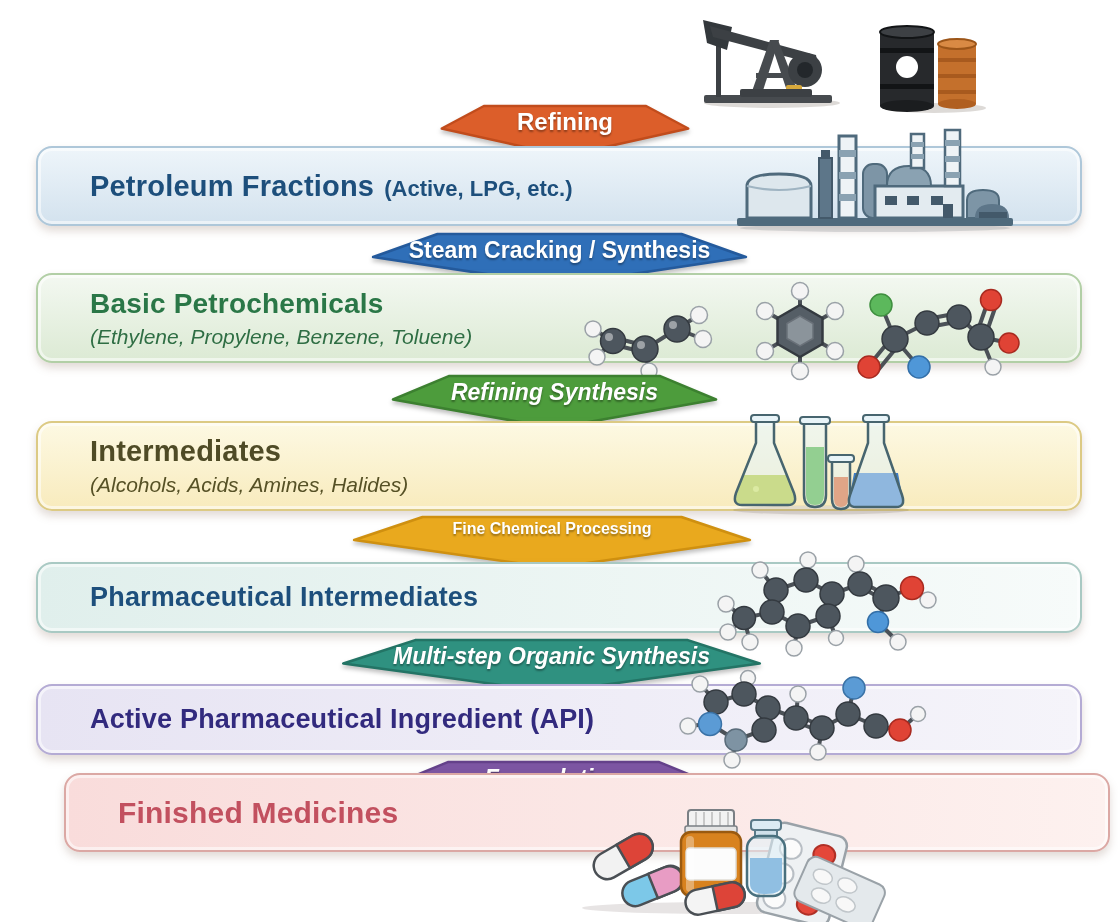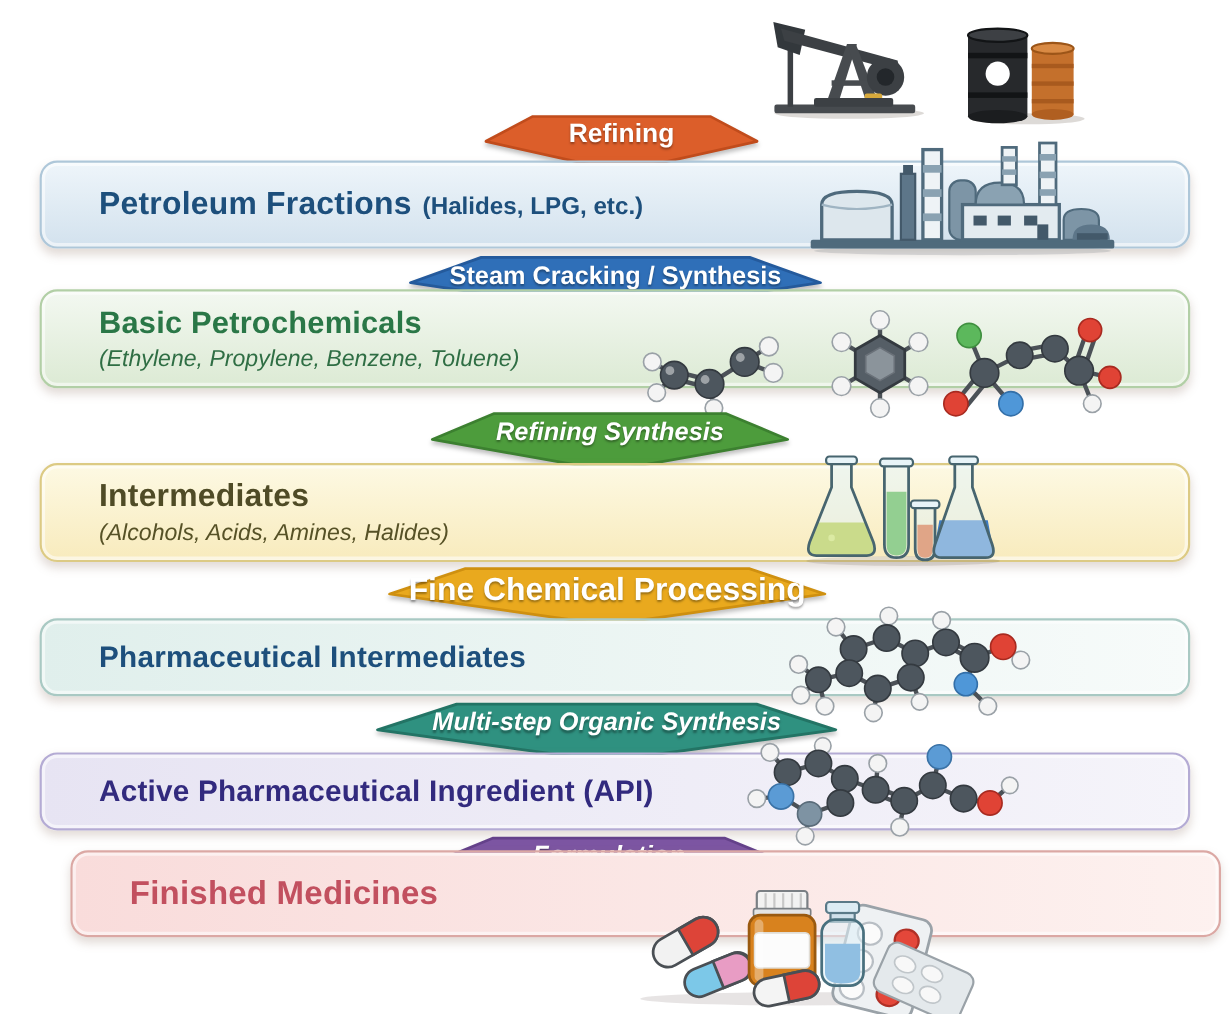--- a/index.html
+++ b/index.html
@@ -75,21 +75,21 @@
 
   <div class="arrow" style="left:440px;top:101px;width:250px;height:57px;">
     <svg viewBox="0 0 340 58" preserveAspectRatio="none">
       <polygon points="2,28 60,5 280,5 338,28 170,56" fill="#dc5e2a" stroke="#c14c1c" stroke-width="2.5" stroke-linejoin="round"></polygon>
     </svg>
     <span class="arrow-label" style="top:7px;font-size:24px;">Refining</span>
   </div>
 
   <section class="box" style="top:146px;height:80px;background:linear-gradient(180deg,#eef5fa,#d3e2ee);border-color:#aec7d9;">
     <div class="box-text">
-      <span class="title" style="color:#1d4f7c;font-size:29px;">Petroleum Fractions</span><span class="inline-sub" style="color:#1d4f7c;font-size:22px;">(Halides, LPG, etc.)</span>
+      <span class="title" style="color:#1d4f7c;font-size:29px;">Petroleum Fractions</span><span class="inline-sub" style="color:#1d4f7c;font-size:22px;">(Active, LPG, etc.)</span>
     </div>
   </section>
 
   <div class="icon-wrap" style="left:735px;top:128px;width:280px;height:104px;">
     <svg viewBox="0 0 280 104">
       <ellipse cx="140" cy="100" rx="135" ry="4" fill="rgba(100,110,120,0.2)"></ellipse>
       <rect x="2" y="90" width="276" height="8" rx="2" fill="#4f6a7c"></rect>
       <path d="M12,90 L12,58 Q12,46 44,46 Q76,46 76,58 L76,90 Z" fill="#dde7ed" stroke="#4f6a7c" stroke-width="3"></path>
       <path d="M12,58 Q44,66 76,58" stroke="#9fb4c2" stroke-width="2" fill="none"></path>
       <rect x="84" y="30" width="13" height="60" fill="#5d7689" stroke="#43596a" stroke-width="2"></rect>
@@ -118,21 +118,21 @@
     </svg>
   </div>
 
   <div class="arrow" style="left:371px;top:229px;width:377px;height:58px;">
     <svg viewBox="0 0 340 58" preserveAspectRatio="none">
       <polygon points="2,28 60,5 280,5 338,28 170,56" fill="#2f6fb8" stroke="#245a9c" stroke-width="2.5" stroke-linejoin="round"></polygon>
     </svg>
     <span class="arrow-label" style="top:8px;font-size:23px;">Steam Cracking / Synthesis</span>
   </div>
 
-  <section class="box" style="top:263px;height:90px;background:linear-gradient(180deg,#f3f8f1,#dcead4);border-color:#b2cfa6;">
+  <section class="box" style="top:273px;height:90px;background:linear-gradient(180deg,#f3f8f1,#dcead4);border-color:#b2cfa6;">
     <div class="box-text">
       <span class="title" style="color:#2a7747;font-size:28px;">Basic Petrochemicals</span>
       <span class="subtitle italic" style="color:#2f6e44;font-size:21px;">(Ethylene, Propylene, Benzene, Toluene)</span>
     </div>
   </section>
 
   <div class="icon-wrap" style="left:585px;top:287px;width:430px;height:86px;">
     <svg viewBox="0 0 430 86">
       <g stroke="#4b5157" stroke-width="4" stroke-linecap="round" fill="none">
         <line x1="26" y1="50" x2="58" y2="58"></line>
@@ -230,21 +230,21 @@
       <path d="M128,66 L172,66 L176,88 Q180,100 170,100 L130,100 Q120,100 124,88 Z" fill="#3e7cc4"></path>
       <path d="M142,14 L142,36 L124,88 Q120,100 130,100 L170,100 Q180,100 176,88 L158,36 L158,14 Z" fill="rgba(223,241,248,0.5)" stroke="#47656f" stroke-width="2.5"></path>
       <rect x="137" y="8" width="26" height="7" rx="3" fill="#e8f4f8" stroke="#47656f" stroke-width="2"></rect>
     </svg>
   </div>
 
   <div class="arrow" style="left:352px;top:512px;width:400px;height:58px;">
     <svg viewBox="0 0 340 58" preserveAspectRatio="none">
       <polygon points="2,28 60,5 280,5 338,28 170,56" fill="#e9a91e" stroke="#cf9010" stroke-width="2.5" stroke-linejoin="round"></polygon>
     </svg>
-    <span class="arrow-label" style="top:8px;font-size:29px;">Fine Chemical Processing</span>
+    <span class="arrow-label" style="top:8px;font-size:16px;">Fine Chemical Processing</span>
   </div>
 
   <section class="box" style="top:562px;height:71px;background:linear-gradient(90deg,#e0efec,#f7fbfa);border-color:#a9c9c3;">
     <div class="box-text">
       <span class="title" style="color:#1d4f7c;font-size:27px;margin-top:32px;">Pharmaceutical Intermediates</span>
     </div>
   </section>
 
   <div class="icon-wrap" style="left:720px;top:554px;width:212px;height:102px;">
     <svg viewBox="0 0 212 102">

